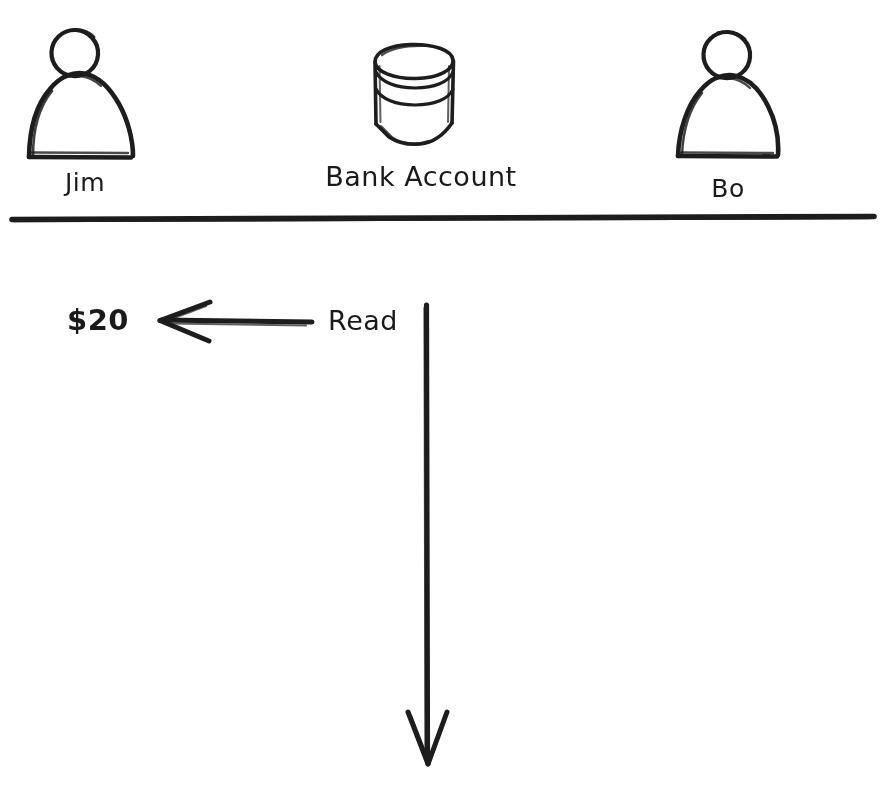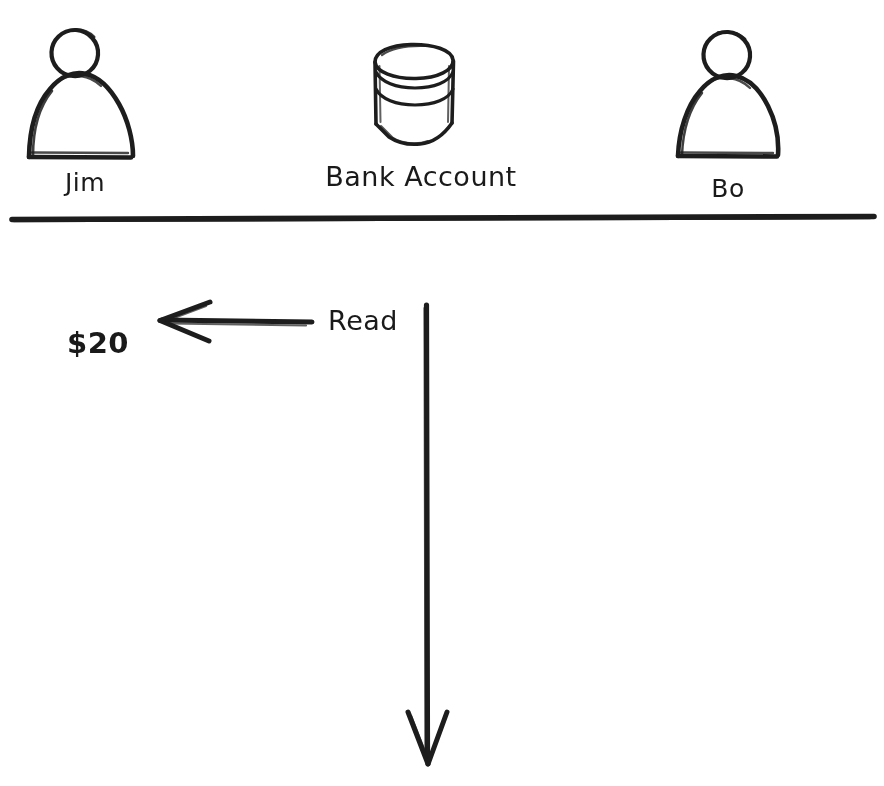--- a/index.html
+++ b/index.html
@@ -43,21 +43,20 @@
   }
   .lbl-time {
     font-size: 28px;
   }
   .lbl-msg {
     font-size: 27px;
   }
   .lbl-value {
     font-size: 29px;
     font-weight: 700;
-    margin-top: 23px;
   }
 </style>
 </head>
 <body>
 
 <div id="canvas">
 
   <svg class="layer" viewBox="0 0 884 786" xmlns="http://www.w3.org/2000/svg">
 
     <g fill="none" stroke="#1d1d1d" stroke-linecap="round" stroke-linejoin="round">

